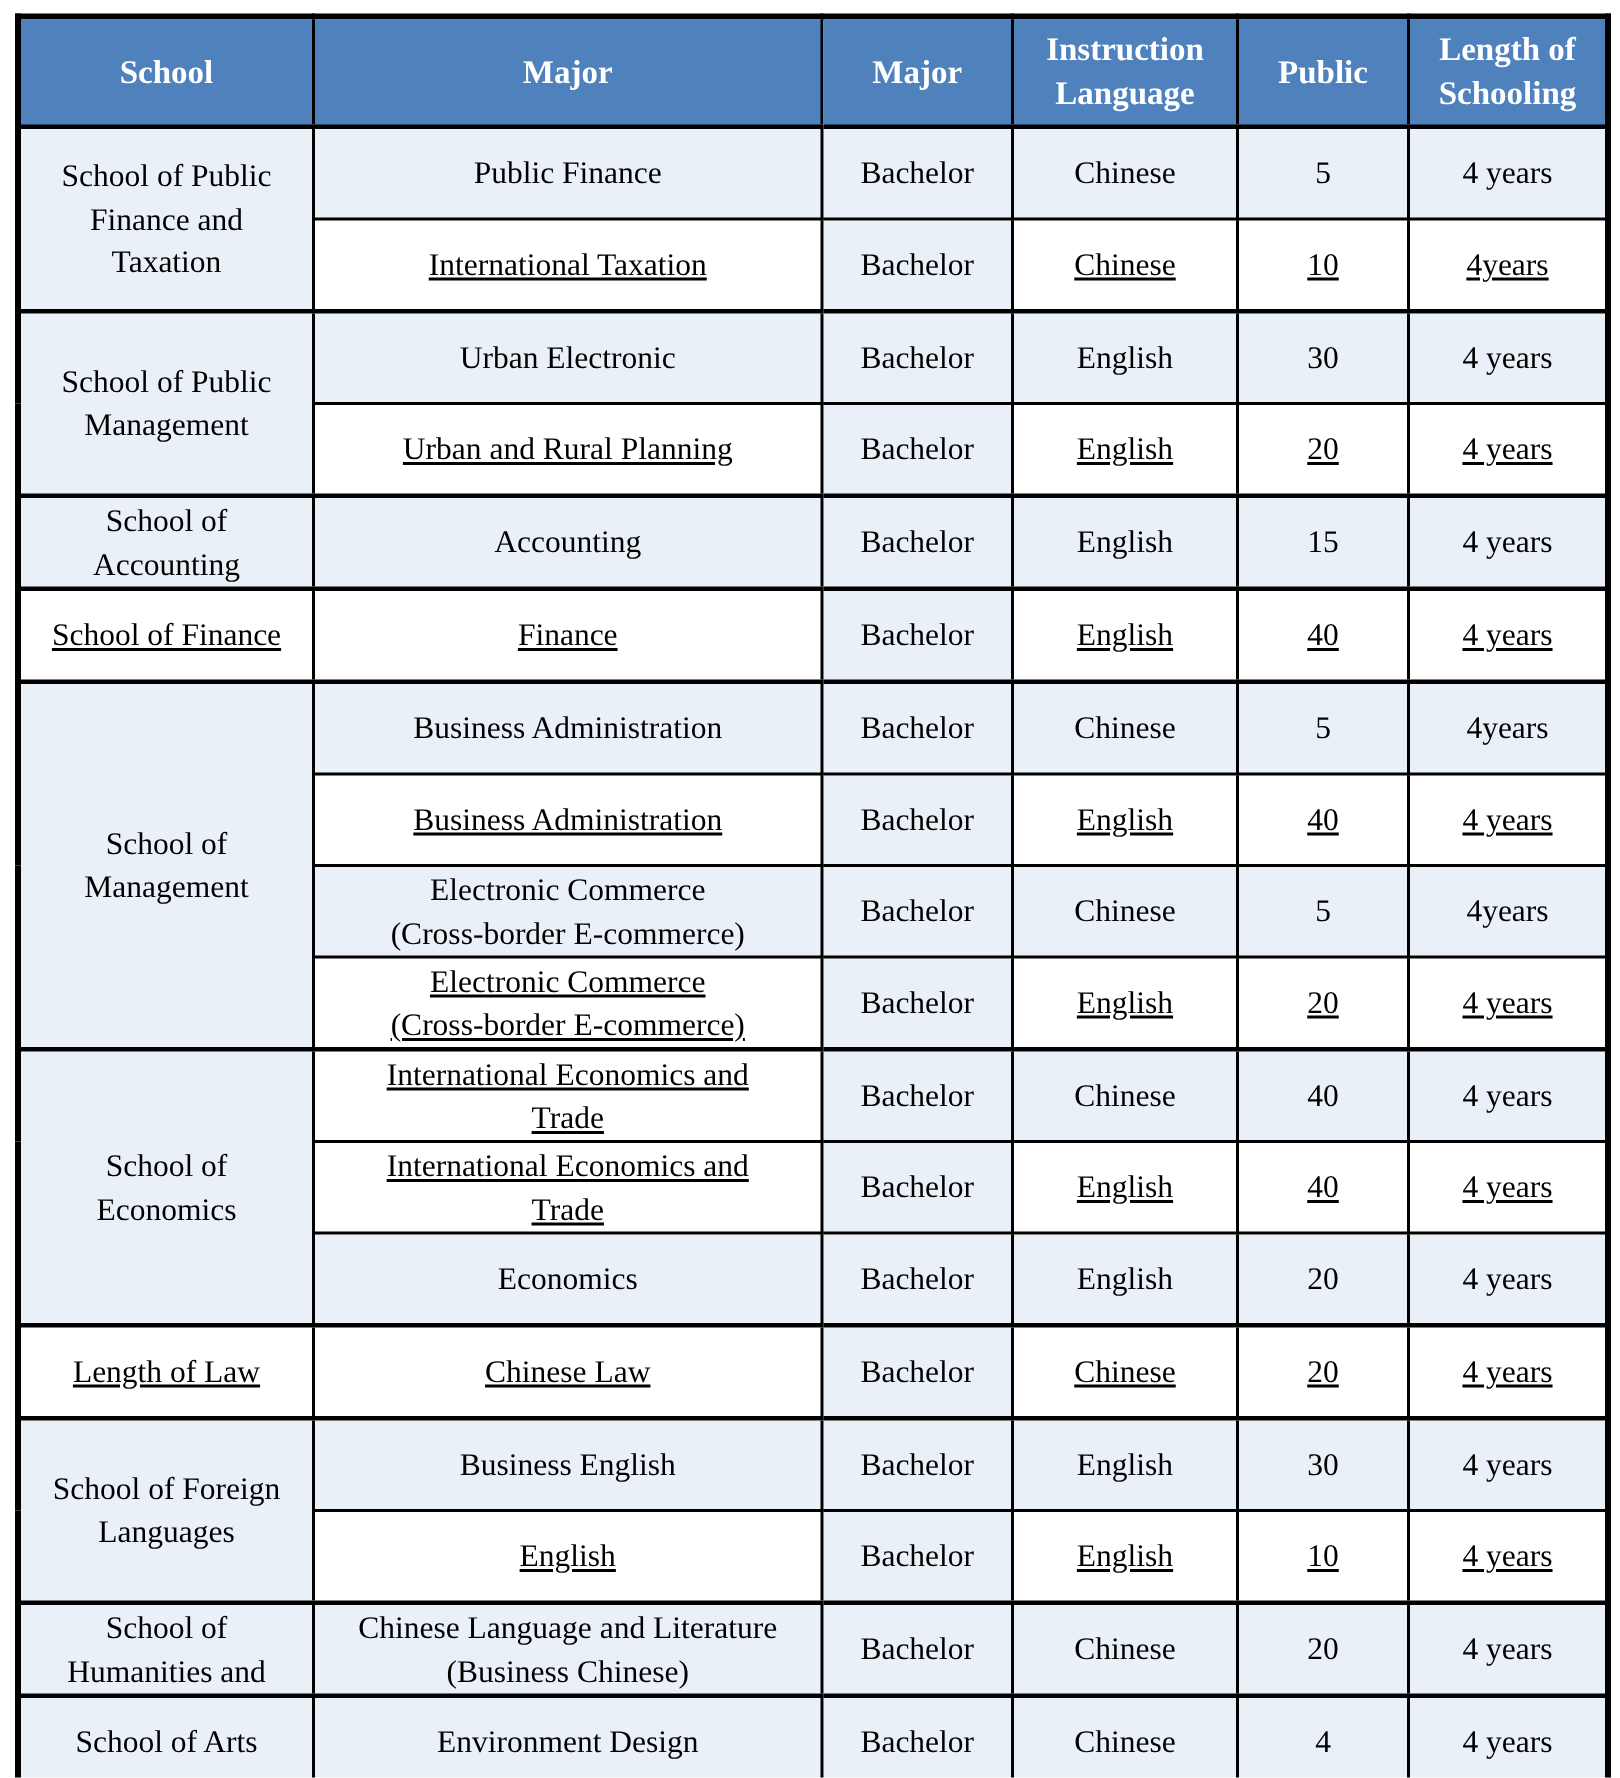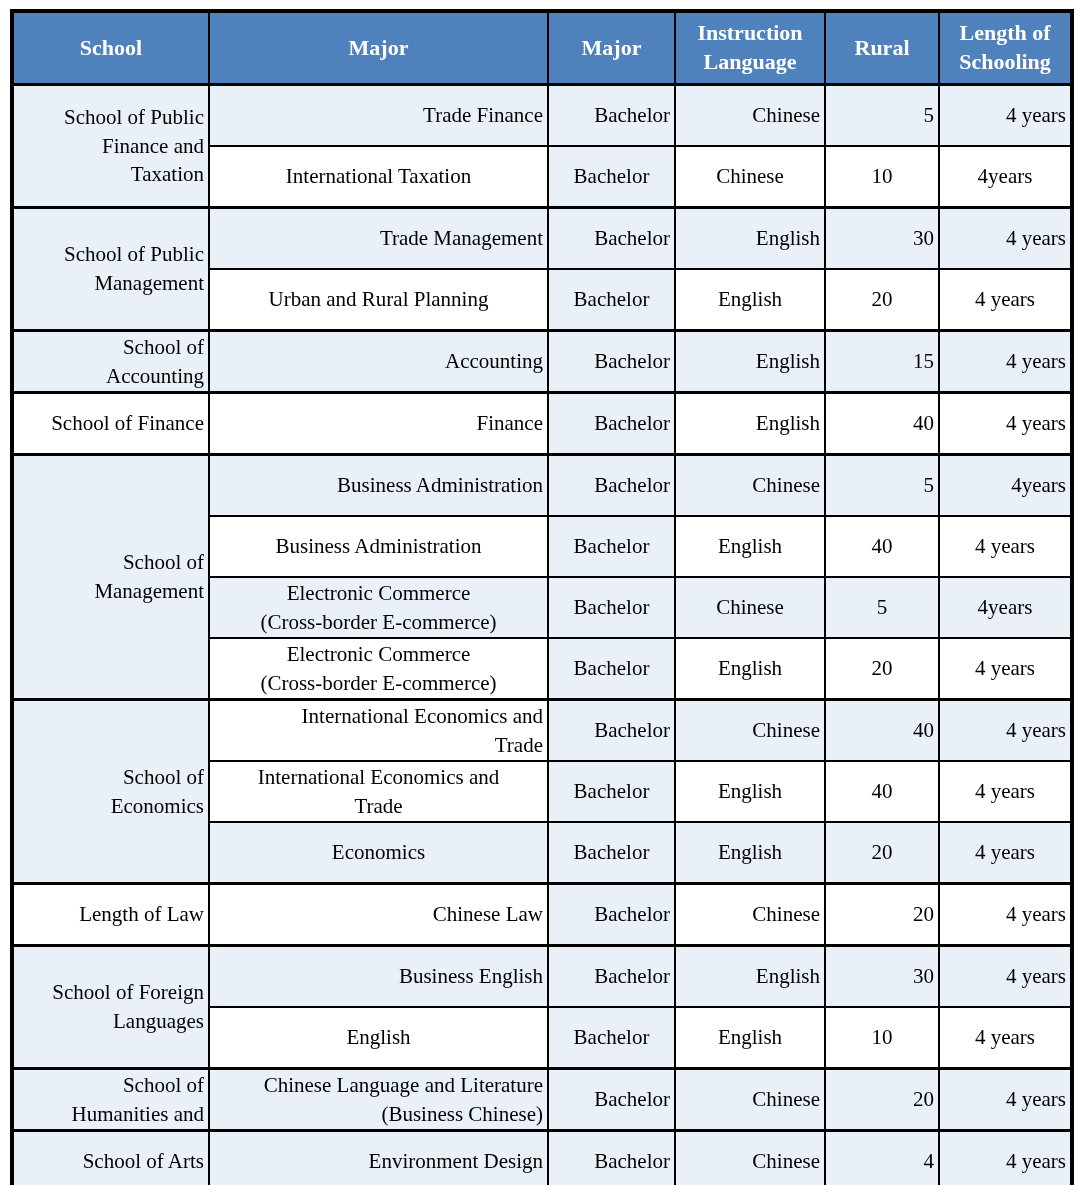--- a/index.html
+++ b/index.html
@@ -44,23 +44,23 @@
     line-height: 1.3;
     height: 70px;
     border-bottom-width: 3px;
   }
   td {
     font-size: 21px;
     line-height: 1.38;
     height: 59px;
     color: var(--body-text, #000);
   }
-  tr.gs td { border-top-width: 3px; text-align: right; }
+  tr.gs td { border-top-width: 3px; }
   .c-light { background: var(--row-light, #EAF0F8); }
-  .c-white { background: var(--row-white, #ffffff); }
+  .c-white { background: var(--row-white, #ffffff); text-decoration: underline; }
 </style>
 </head>
 <body>
 
 <div class="page">
   <table class="programs">
     <colgroup>
       <col class="c-school">
         <col class="c-major">
         <col class="c-degree">
@@ -68,49 +68,49 @@
         <col class="c-seats">
         <col class="c-length">
     </colgroup>
     <thead>
       <tr>
         <th>School</th>
         <th>Major</th>
         <th>Major</th>
         <th>Instruction
 Language</th>
-        <th>Rural</th>
+        <th>Public</th>
         <th>Length of
 Schooling</th>
       </tr>
     </thead>
     <tbody>
 
       <tr class="gs">
         <td rowspan="2" class="c-light">School of Public
 Finance and
 Taxation</td>
-        <td class="c-light">Trade Finance</td>
+        <td class="c-light">Public Finance</td>
         <td class="c-light">Bachelor</td>
         <td class="c-light">Chinese</td>
         <td class="c-light">5</td>
         <td class="c-light">4 years</td>
       </tr>
       <tr>
         <td class="c-white">International Taxation</td>
         <td class="c-light">Bachelor</td>
         <td class="c-white">Chinese</td>
         <td class="c-white">10</td>
         <td class="c-white">4years</td>
       </tr>
 
       <tr class="gs">
         <td rowspan="2" class="c-light">School of Public
 Management</td>
-        <td class="c-light">Trade Management</td>
+        <td class="c-light">Urban Electronic</td>
         <td class="c-light">Bachelor</td>
         <td class="c-light">English</td>
         <td class="c-light">30</td>
         <td class="c-light">4 years</td>
       </tr>
       <tr>
         <td class="c-white">Urban and Rural Planning</td>
         <td class="c-light">Bachelor</td>
         <td class="c-white">English</td>
         <td class="c-white">20</td>

